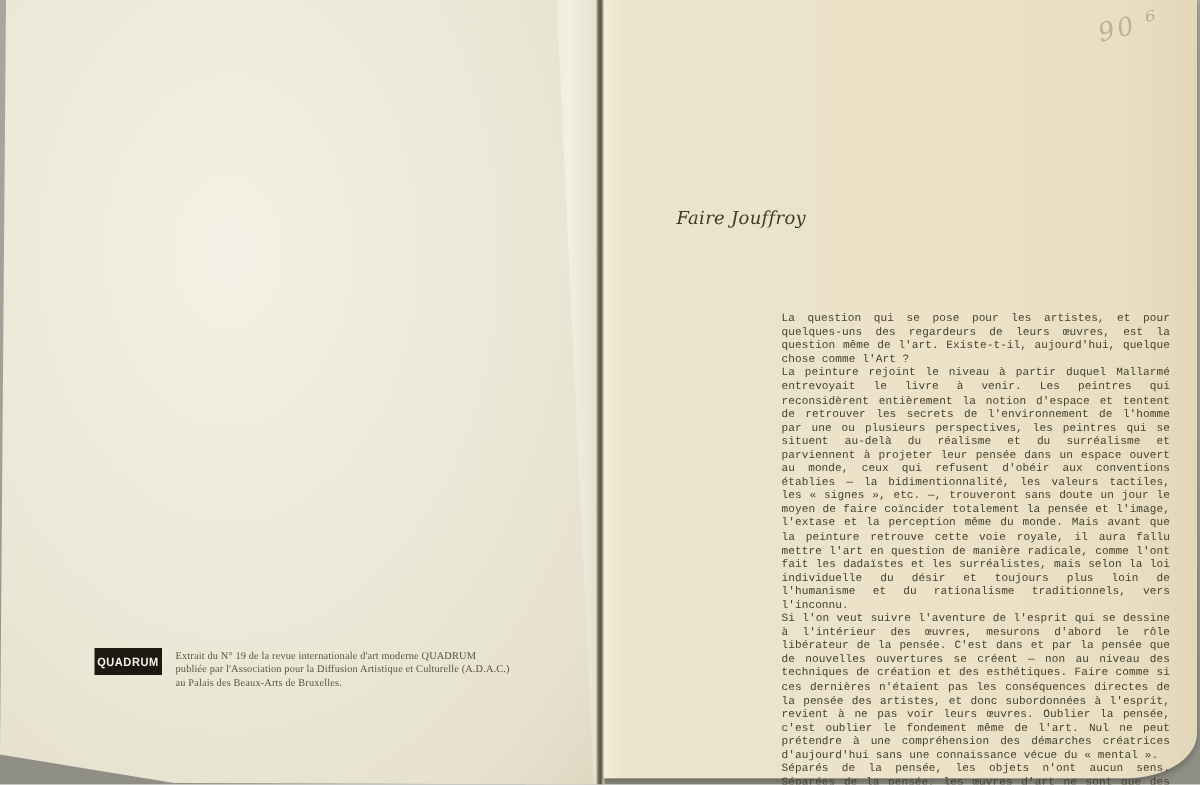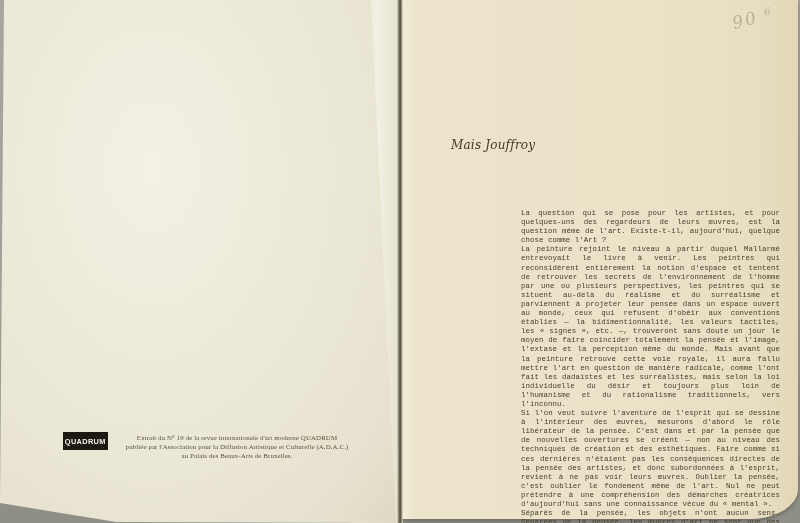--- a/index.html
+++ b/index.html
@@ -12,21 +12,20 @@
 
   
   .under-strip{
     position:absolute;left:350px;top:0;width:53px;height:523px;z-index:1;
     background:linear-gradient(to right,#e9e5d5 0%,#f2efe3 55%,#e3dfcd 100%);
   }
   .page-left{
     position:absolute;left:0;top:0;width:400px;height:523px;z-index:2;
     background:radial-gradient(ellipse at 38% 32%, #f3f0e5 0%, #ece8d7 52%, #e6e1ce 85%, #ded8c2 100%);
     clip-path:polygon(4px 0px, 371px 0px, 396px 523px, 116px 522px, 0px 503px);
-    text-align:center;
   }
   .quadrum-box{
     position:absolute;left:63px;top:432px;width:45px;height:18px;
     background:#1b1912;color:#f4f1e4;
     display:flex;align-items:center;justify-content:center;
   }
   .quadrum-box span{
     font-family:"Liberation Sans", sans-serif;font-weight:bold;font-size:8px;
     letter-spacing:.4px;transform:scaleX(.92);white-space:nowrap;
   }
@@ -89,21 +88,21 @@
       <div>Extrait du N° 19 de la revue internationale d'art moderne QUADRUM</div>
       <div>publiée par l'Association pour la Diffusion Artistique et Culturelle (A.D.A.C.)</div>
       <div>au Palais des Beaux-Arts de Bruxelles.</div>
     </div>
   </div>
 
   <div class="spine-line"></div>
 
   <div class="page-right">
     <div class="pencil-mark">90 ⁶</div>
-    <div class="author">Mais Jouffroy</div>
+    <div class="author">Faire Jouffroy</div>
     <div class="body-text">
       <p>La question qui se pose pour les artistes, et pour quelques-uns des regardeurs de leurs œuvres, est la question même de l'art. Existe-t-il, aujourd'hui, quelque chose comme l'Art ?</p>
       <p>La peinture rejoint le niveau à partir duquel Mallarmé entrevoyait le livre à venir. Les peintres qui reconsidèrent entièrement la notion d'espace et tentent de retrouver les secrets de l'environnement de l'homme par une ou plusieurs perspectives, les peintres qui se situent au-delà du réalisme et du surréalisme et parviennent à projeter leur pensée dans un espace ouvert au monde, ceux qui refusent d'obéir aux conventions établies — la bidimentionnalité, les valeurs tactiles, les « signes », etc. —, trouveront sans doute un jour le moyen de faire coïncider totalement la pensée et l'image, l'extase et la perception même du monde. Mais avant que la peinture retrouve cette voie royale, il aura fallu mettre l'art en question de manière radicale, comme l'ont fait les dadaïstes et les surréalistes, mais selon la loi individuelle du désir et toujours plus loin de l'humanisme et du rationalisme traditionnels, vers l'inconnu.</p>
       <p>Si l'on veut suivre l'aventure de l'esprit qui se dessine à l'intérieur des œuvres, mesurons d'abord le rôle libérateur de la pensée. C'est dans et par la pensée que de nouvelles ouvertures se créent — non au niveau des techniques de création et des esthétiques. Faire comme si ces dernières n'étaient pas les conséquences directes de la pensée des artistes, et donc subordonnées à l'esprit, revient à ne pas voir leurs œuvres. Oublier la pensée, c'est oublier le fondement même de l'art. Nul ne peut prétendre à une compréhension des démarches créatrices d'aujourd'hui sans une connaissance vécue du « mental ».</p>
       <p>Séparés de la pensée, les objets n'ont aucun sens. Séparées de la pensée, les œuvres d'art ne sont que des productions artisanales, où la pensée cesse de se mouvoir et de se conquérir elle-même pour se résigner à un rôle statique mineur, celui de la qualification d'un goût et de la définition d'un style. Il y</p>
     </div>
   </div>
 
 </div>
 

